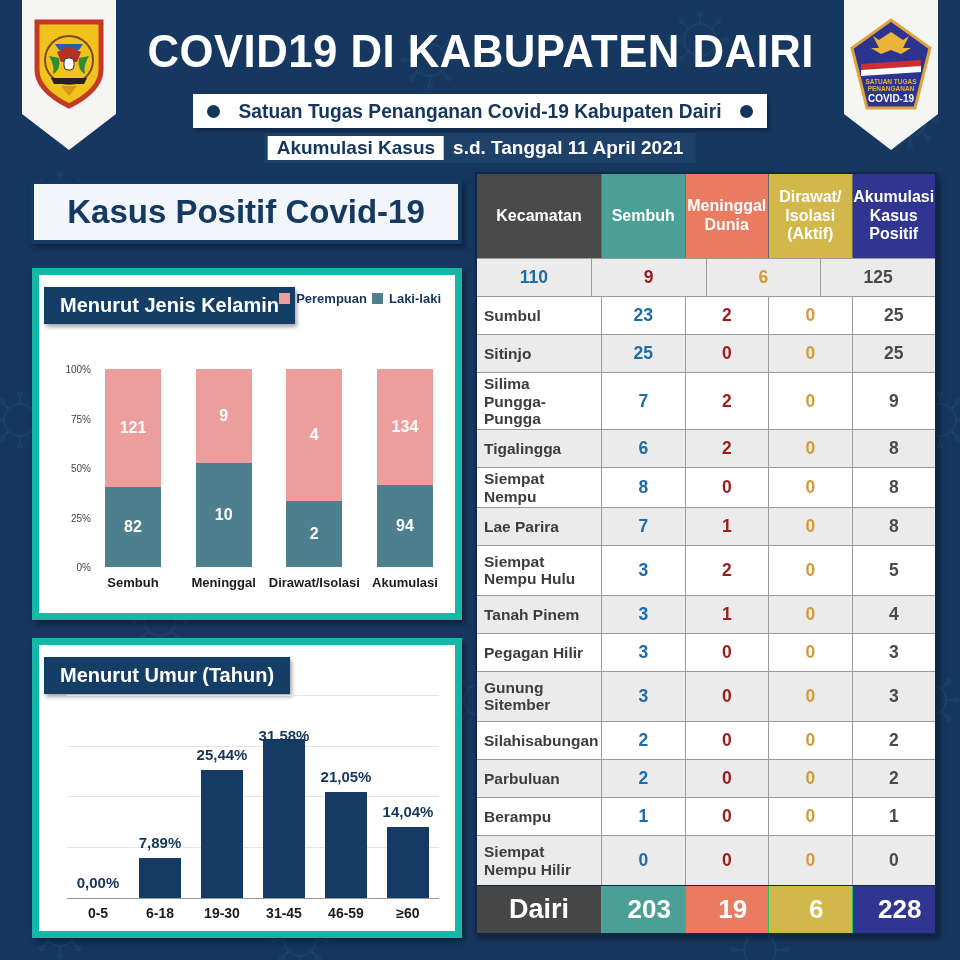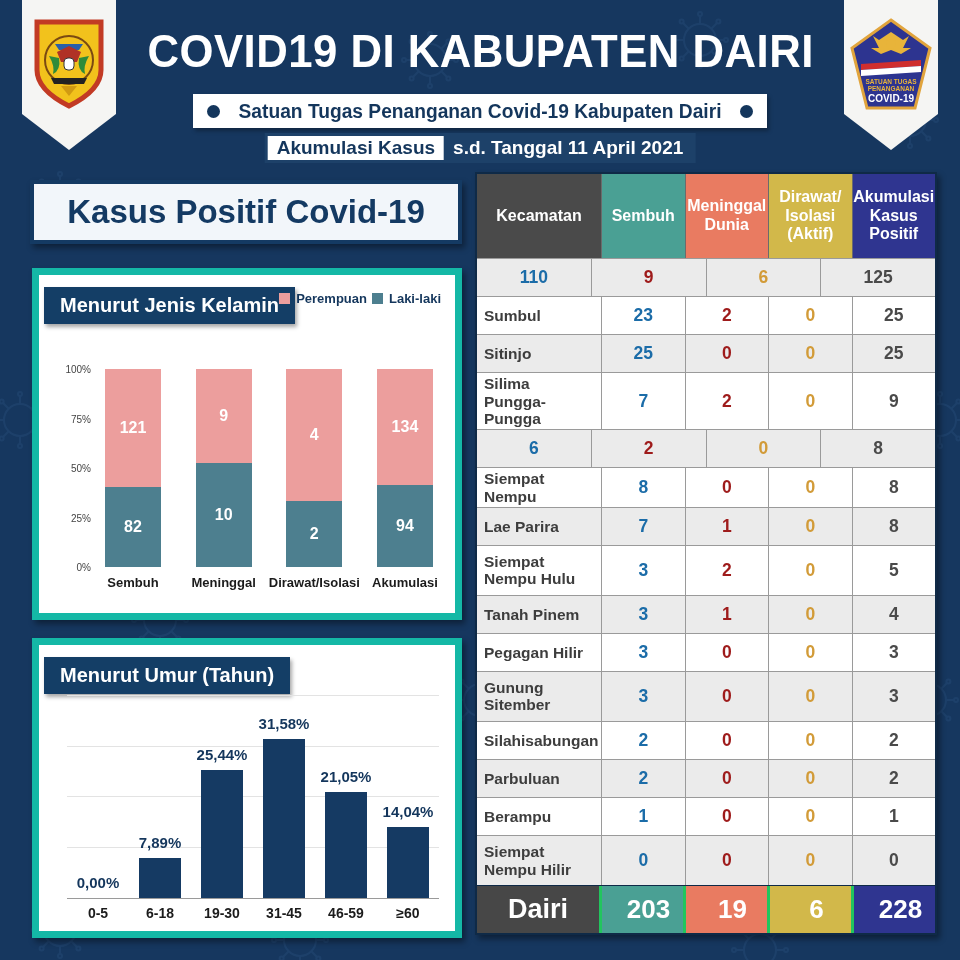--- a/index.html
+++ b/index.html
@@ -73,21 +73,21 @@
   .trow{display:flex;flex:1;border-top:1px solid #9a9a9a;}
   .trow.tall{flex:1.32;}
   .trow.zebra{background:#ebebeb;}
   .td-name{width:125px;flex:0 0 auto;display:flex;align-items:center;padding:2px 7px;
     font-size:15.5px;font-weight:bold;color:#3d3d3d;line-height:1.12;border-right:1px solid #9a9a9a;}
   .td-val{flex:1;display:flex;align-items:center;justify-content:center;
     font-size:17.5px;font-weight:bold;border-right:1px solid #9a9a9a;}
   .td-val:last-child{border-right:none;}
   .tfoot{display:flex;height:48px;flex:0 0 auto;border-top:1px solid #0f2a47;}
   .tf{display:flex;align-items:center;justify-content:center;color:#fff;font-weight:bold;
-    font-size:26px;border-right:3px solid #22c55e;}
+    font-size:26px;border-right:1px solid #22c55e;}
   .tf:last-child{border-right:none;}
   .tf.name{width:125px;flex:0 0 auto;font-size:27px;}
   .tf.val{flex:1;padding-left:12px;}
 </style>
 </head>
 <body>
 
 <div class="canvas">
 
   <svg class="bg-pattern" id="bg-pattern">
@@ -442,21 +442,21 @@
             <span class="aval" style="bottom: 46.8445px;">7,89%</span>
             <div class="acat">6-18</div>
           </div>
           <div class="aslot">
             <div class="abar" style="height: 128.472px; background: rgb(21, 58, 99);"></div>
             <span class="aval" style="bottom: 135.472px;">25,44%</span>
             <div class="acat">19-30</div>
           </div>
           <div class="aslot">
             <div class="abar" style="height: 159.479px; background: rgb(21, 58, 99);"></div>
-            <span class="aval" style="bottom: 166px;">31,58%</span>
+            <span class="aval" style="bottom: 154px;">31,58%</span>
             <div class="acat">31-45</div>
           </div>
           <div class="aslot">
             <div class="abar" style="height: 106.302px; background: rgb(21, 58, 99);"></div>
             <span class="aval" style="bottom: 113.302px;">21,05%</span>
             <div class="acat">46-59</div>
           </div>
           <div class="aslot">
             <div class="abar" style="height: 70.902px; background: rgb(21, 58, 99);"></div>
             <span class="aval" style="bottom: 77.902px;">14,04%</span>
@@ -511,20 +511,21 @@
           <div class="td-val" style="color: rgb(74, 74, 74);">25</div>
         </div>
         <div class="trow tall">
           <div class="td-name">Silima Pungga-Pungga</div>
           <div class="td-val" style="color: rgb(27, 108, 168);">7</div>
           <div class="td-val" style="color: rgb(158, 27, 27);">2</div>
           <div class="td-val" style="color: rgb(210, 155, 56);">0</div>
           <div class="td-val" style="color: rgb(74, 74, 74);">9</div>
         </div>
         <div class="trow zebra">
+          <div class="td-name">Tigalingga</div>
           <div class="td-val" style="color: rgb(27, 108, 168);">6</div>
           <div class="td-val" style="color: rgb(158, 27, 27);">2</div>
           <div class="td-val" style="color: rgb(210, 155, 56);">0</div>
           <div class="td-val" style="color: rgb(74, 74, 74);">8</div>
         </div>
         <div class="trow">
           <div class="td-name">Siempat Nempu</div>
           <div class="td-val" style="color: rgb(27, 108, 168);">8</div>
           <div class="td-val" style="color: rgb(158, 27, 27);">0</div>
           <div class="td-val" style="color: rgb(210, 155, 56);">0</div>

